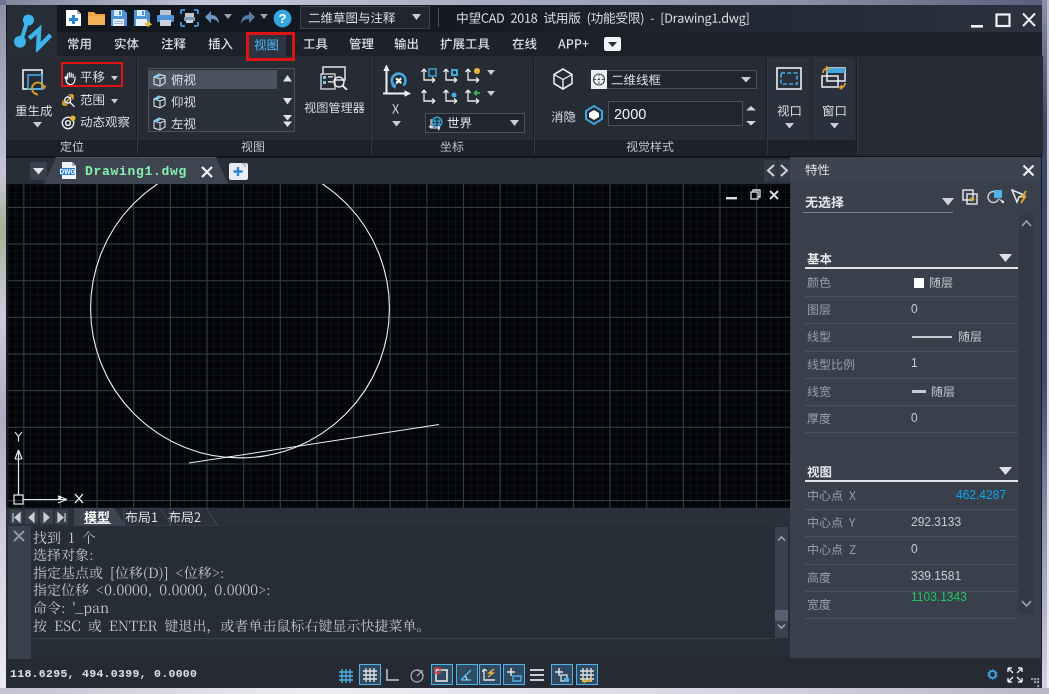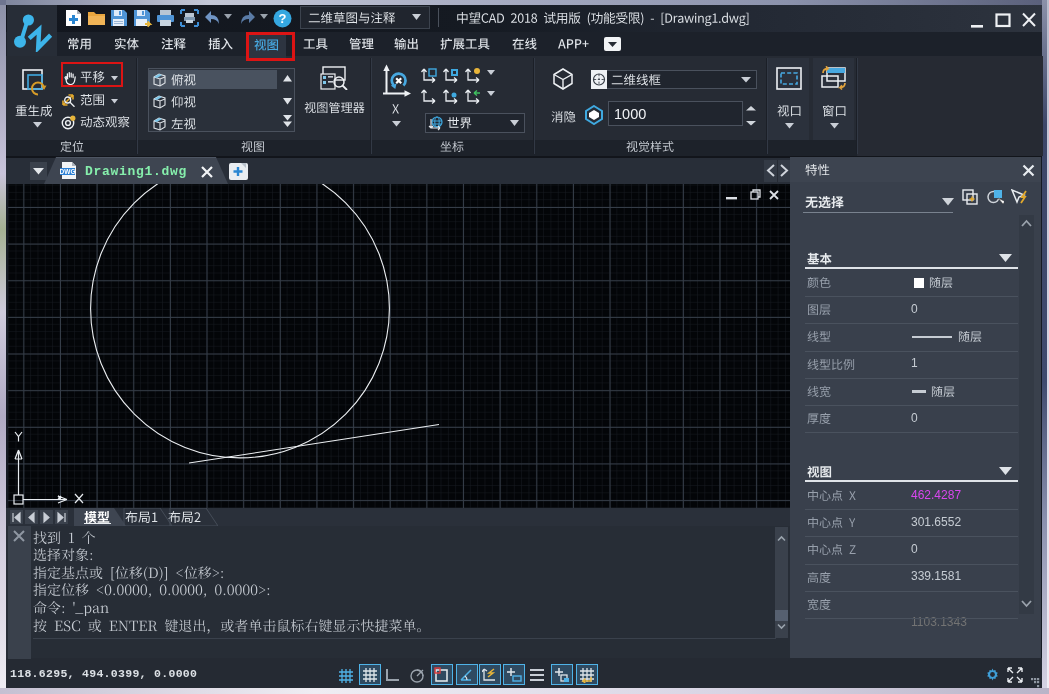--- a/index.html
+++ b/index.html
@@ -408,21 +408,21 @@
       <use href="#r6846" x="3000"></use>
     </svg>
     <svg style="position:absolute;left:741px;top:77px" width="10" height="6" viewBox="0 0 10 6">
       <path d="M0 0h10l-5 5.5z" fill="#c9ced6"></path>
     </svg>
     <svg style="position:absolute;left:584px;top:105px" width="20" height="20" viewBox="0 0 20 20">
       <path d="M10 1l8 5v8l-8 5-8-5V6z" fill="none" stroke="#3fa9e0" stroke-width="2"></path>
       <path d="M10 5l5 3v4l-5 3-5-3V8z" fill="#fff"></path>
     </svg>
     <div style="position:absolute;left:608px;top:101px;width:135px;height:25px;background:#20252e;border:1px solid #4a515d"></div>
-    <div style="position:absolute;left:614px;top:106px;font:14.5px 'Liberation Sans';color:#f0f2f5">1000</div>
+    <div style="position:absolute;left:614px;top:106px;font:14.5px 'Liberation Sans';color:#f0f2f5">2000</div>
     <svg style="position:absolute;left:746px;top:106px" width="10" height="5" viewBox="0 0 10 5">
       <path d="M5 0L10 4.5H0z" fill="#cfd4da"></path>
     </svg>
     <svg style="position:absolute;left:746px;top:120.5px" width="10" height="5" viewBox="0 0 10 5">
       <path d="M0 0h10L5 4.5z" fill="#cfd4da"></path>
     </svg>
     <svg width="48.0" height="15.0" viewBox="0 -1000 4000 1250" fill="#c6cbd2" style="position:absolute;left:626.0px;top:139.3px">
       <use href="#r89C6" x="0"></use>
       <use href="#r89C9" x="1000"></use>
       <use href="#r6837" x="2000"></use>
@@ -837,49 +837,49 @@
     <svg style="position:absolute;left:999px;top:467px" width="13" height="9" viewBox="0 0 13 9">
       <path d="M0 0h13l-6.5 8z" fill="#dfe3e8"></path>
     </svg>
     <div style="position:absolute;left:805px;top:480px;width:213px;height:2px;background:#dfe3e8"></div>
     <svg width="48.9" height="15.0" viewBox="0 -1000 4073 1250" fill="#99a1ad" style="position:absolute;left:807px;top:487.9px">
       <use href="#r4E2D" x="0"></use>
       <use href="#r5FC3" x="1000"></use>
       <use href="#r70B9" x="2000"></use>
       <use href="#r0058" x="3500"></use>
     </svg>
-    <div style="position:absolute;left:911px;top:487.6px;font:12px 'Liberation Sans';color:#d946ef">462.4287</div>
+    <div style="position:absolute;left:956px;top:487.6px;font:12px 'Liberation Sans';color:#0ea5e9">462.4287</div>
     <div style="position:absolute;left:805px;top:509.2px;width:213px;height:1px;background:#4a525e"></div>
     <svg width="48.4" height="15.0" viewBox="0 -1000 4031 1250" fill="#99a1ad" style="position:absolute;left:807px;top:515.1px">
       <use href="#r4E2D" x="0"></use>
       <use href="#r5FC3" x="1000"></use>
       <use href="#r70B9" x="2000"></use>
       <use href="#r0059" x="3500"></use>
     </svg>
-    <div style="position:absolute;left:911px;top:514.8px;font:12px 'Liberation Sans';color:#c6ccd3">301.6552</div>
+    <div style="position:absolute;left:911px;top:514.8px;font:12px 'Liberation Sans';color:#c6ccd3">292.3133</div>
     <div style="position:absolute;left:805px;top:536.4px;width:213px;height:1px;background:#4a525e"></div>
     <svg width="49.2" height="15.0" viewBox="0 -1000 4103 1250" fill="#99a1ad" style="position:absolute;left:807px;top:542.3px">
       <use href="#r4E2D" x="0"></use>
       <use href="#r5FC3" x="1000"></use>
       <use href="#r70B9" x="2000"></use>
       <use href="#r005A" x="3500"></use>
     </svg>
     <div style="position:absolute;left:911px;top:542.0px;font:12px 'Liberation Sans';color:#c6ccd3">0</div>
     <div style="position:absolute;left:805px;top:563.6px;width:213px;height:1px;background:#4a525e"></div>
     <svg width="24.0" height="15.0" viewBox="0 -1000 2000 1250" fill="#99a1ad" style="position:absolute;left:807px;top:569.5px">
       <use href="#r9AD8" x="0"></use>
       <use href="#r5EA6" x="1000"></use>
     </svg>
     <div style="position:absolute;left:911px;top:569.2px;font:12px 'Liberation Sans';color:#c6ccd3">339.1581</div>
     <div style="position:absolute;left:805px;top:590.8px;width:213px;height:1px;background:#4a525e"></div>
     <svg width="24.0" height="15.0" viewBox="0 -1000 2000 1250" fill="#99a1ad" style="position:absolute;left:807px;top:596.7px">
       <use href="#r5BBD" x="0"></use>
       <use href="#r5EA6" x="1000"></use>
     </svg>
-    <div style="position:absolute;left:911px;top:615px;font:12px 'Liberation Sans';color:#737373">1103.1343</div>
+    <div style="position:absolute;left:911px;top:590px;font:12px 'Liberation Sans';color:#22c55e">1103.1343</div>
     <div style="position:absolute;left:805px;top:618.0px;width:213px;height:1px;background:#4a525e"></div>
     <svg width="0" height="0" style="position:absolute">
       <defs>
         <path id="r4E8C" d="M141 -697V-616H860V-697ZM57 -104V-20H945V-104Z"></path>
         <path id="r7EF4" d="M45 -53 59 18C151 -6 274 -36 391 -66L384 -130C258 -101 130 -70 45 -53ZM660 -809C687 -764 717 -705 727 -665L795 -696C782 -734 753 -791 723 -835ZM61 -423C76 -430 99 -436 222 -452C179 -387 140 -335 121 -315C91 -278 68 -252 46 -248C55 -230 66 -197 69 -182C89 -194 123 -204 366 -252C365 -267 365 -296 367 -314L170 -279C248 -371 324 -483 389 -596L329 -632C309 -593 287 -553 263 -516L133 -502C192 -589 249 -701 292 -808L224 -838C186 -718 116 -587 93 -553C72 -520 55 -495 38 -492C47 -473 58 -438 61 -423ZM697 -396V-267H536V-396ZM546 -835C512 -719 441 -574 361 -481C373 -465 391 -433 399 -416C422 -442 444 -471 465 -502V81H536V8H957V-62H767V-199H919V-267H767V-396H917V-464H767V-591H942V-659H554C579 -711 601 -764 619 -814ZM697 -464H536V-591H697ZM697 -199V-62H536V-199Z"></path>
         <path id="r8349" d="M244 -399H754V-311H244ZM244 -542H754V-456H244ZM172 -602V-251H459V-154H56V-86H459V78H534V-86H947V-154H534V-251H830V-602ZM62 -766V-698H291V-621H364V-698H634V-621H707V-698H941V-766H707V-840H634V-766H364V-840H291V-766Z"></path>
         <path id="r56FE" d="M375 -279C455 -262 557 -227 613 -199L644 -250C588 -276 487 -309 407 -325ZM275 -152C413 -135 586 -95 682 -61L715 -117C618 -149 445 -188 310 -203ZM84 -796V80H156V38H842V80H917V-796ZM156 -29V-728H842V-29ZM414 -708C364 -626 278 -548 192 -497C208 -487 234 -464 245 -452C275 -472 306 -496 337 -523C367 -491 404 -461 444 -434C359 -394 263 -364 174 -346C187 -332 203 -303 210 -285C308 -308 413 -345 508 -396C591 -351 686 -317 781 -296C790 -314 809 -340 823 -353C735 -369 647 -396 569 -432C644 -481 707 -538 749 -606L706 -631L695 -628H436C451 -647 465 -666 477 -686ZM378 -563 385 -570H644C608 -531 560 -496 506 -465C455 -494 411 -527 378 -563Z"></path>
         <path id="r4E0E" d="M57 -238V-166H681V-238ZM261 -818C236 -680 195 -491 164 -380L227 -379H243H807C784 -150 758 -45 721 -15C708 -4 694 -3 669 -3C640 -3 562 -4 484 -11C499 10 510 41 512 64C583 68 655 70 691 68C734 65 760 59 786 33C832 -11 859 -127 888 -413C890 -424 891 -450 891 -450H261C273 -504 287 -567 300 -630H876V-702H315L336 -810Z"></path>
         <path id="r6CE8" d="M94 -774C159 -743 242 -695 284 -662L327 -724C284 -755 200 -800 136 -828ZM42 -497C105 -467 187 -420 227 -388L269 -451C227 -482 144 -526 83 -553ZM71 18 134 69C194 -24 263 -150 316 -255L262 -305C204 -191 125 -59 71 18ZM548 -819C582 -767 617 -697 631 -653L704 -682C689 -726 651 -793 616 -844ZM334 -649V-578H597V-352H372V-281H597V-23H302V49H962V-23H675V-281H902V-352H675V-578H938V-649Z"></path>
         <path id="r91CA" d="M60 -666C89 -621 118 -560 130 -521L184 -543C172 -581 141 -641 112 -685ZM381 -695C364 -651 332 -584 308 -544L359 -527C385 -565 414 -623 440 -676ZM464 -788V-721H509C543 -653 588 -593 642 -542C570 -497 491 -462 414 -440V-479H284V-742C340 -750 392 -761 435 -773L395 -831C311 -806 163 -787 41 -776C49 -761 57 -736 60 -720C109 -723 162 -727 215 -733V-479H50V-414H202C162 -314 94 -200 32 -140C44 -121 62 -88 69 -66C120 -123 174 -216 215 -309V81H284V-325C322 -281 366 -227 386 -199L434 -251C412 -276 318 -374 284 -404V-414H414V-437C427 -422 444 -396 452 -379C534 -407 619 -446 695 -497C765 -444 846 -404 935 -378C944 -397 962 -426 976 -441C894 -461 817 -494 752 -538C831 -600 899 -677 942 -767L897 -791L884 -788ZM839 -721C802 -668 753 -620 696 -579C647 -620 606 -668 575 -721ZM656 -409V-320H474V-252H656V-149H434V-82H656V81H731V-82H951V-149H731V-252H909V-320H731V-409Z"></path>

